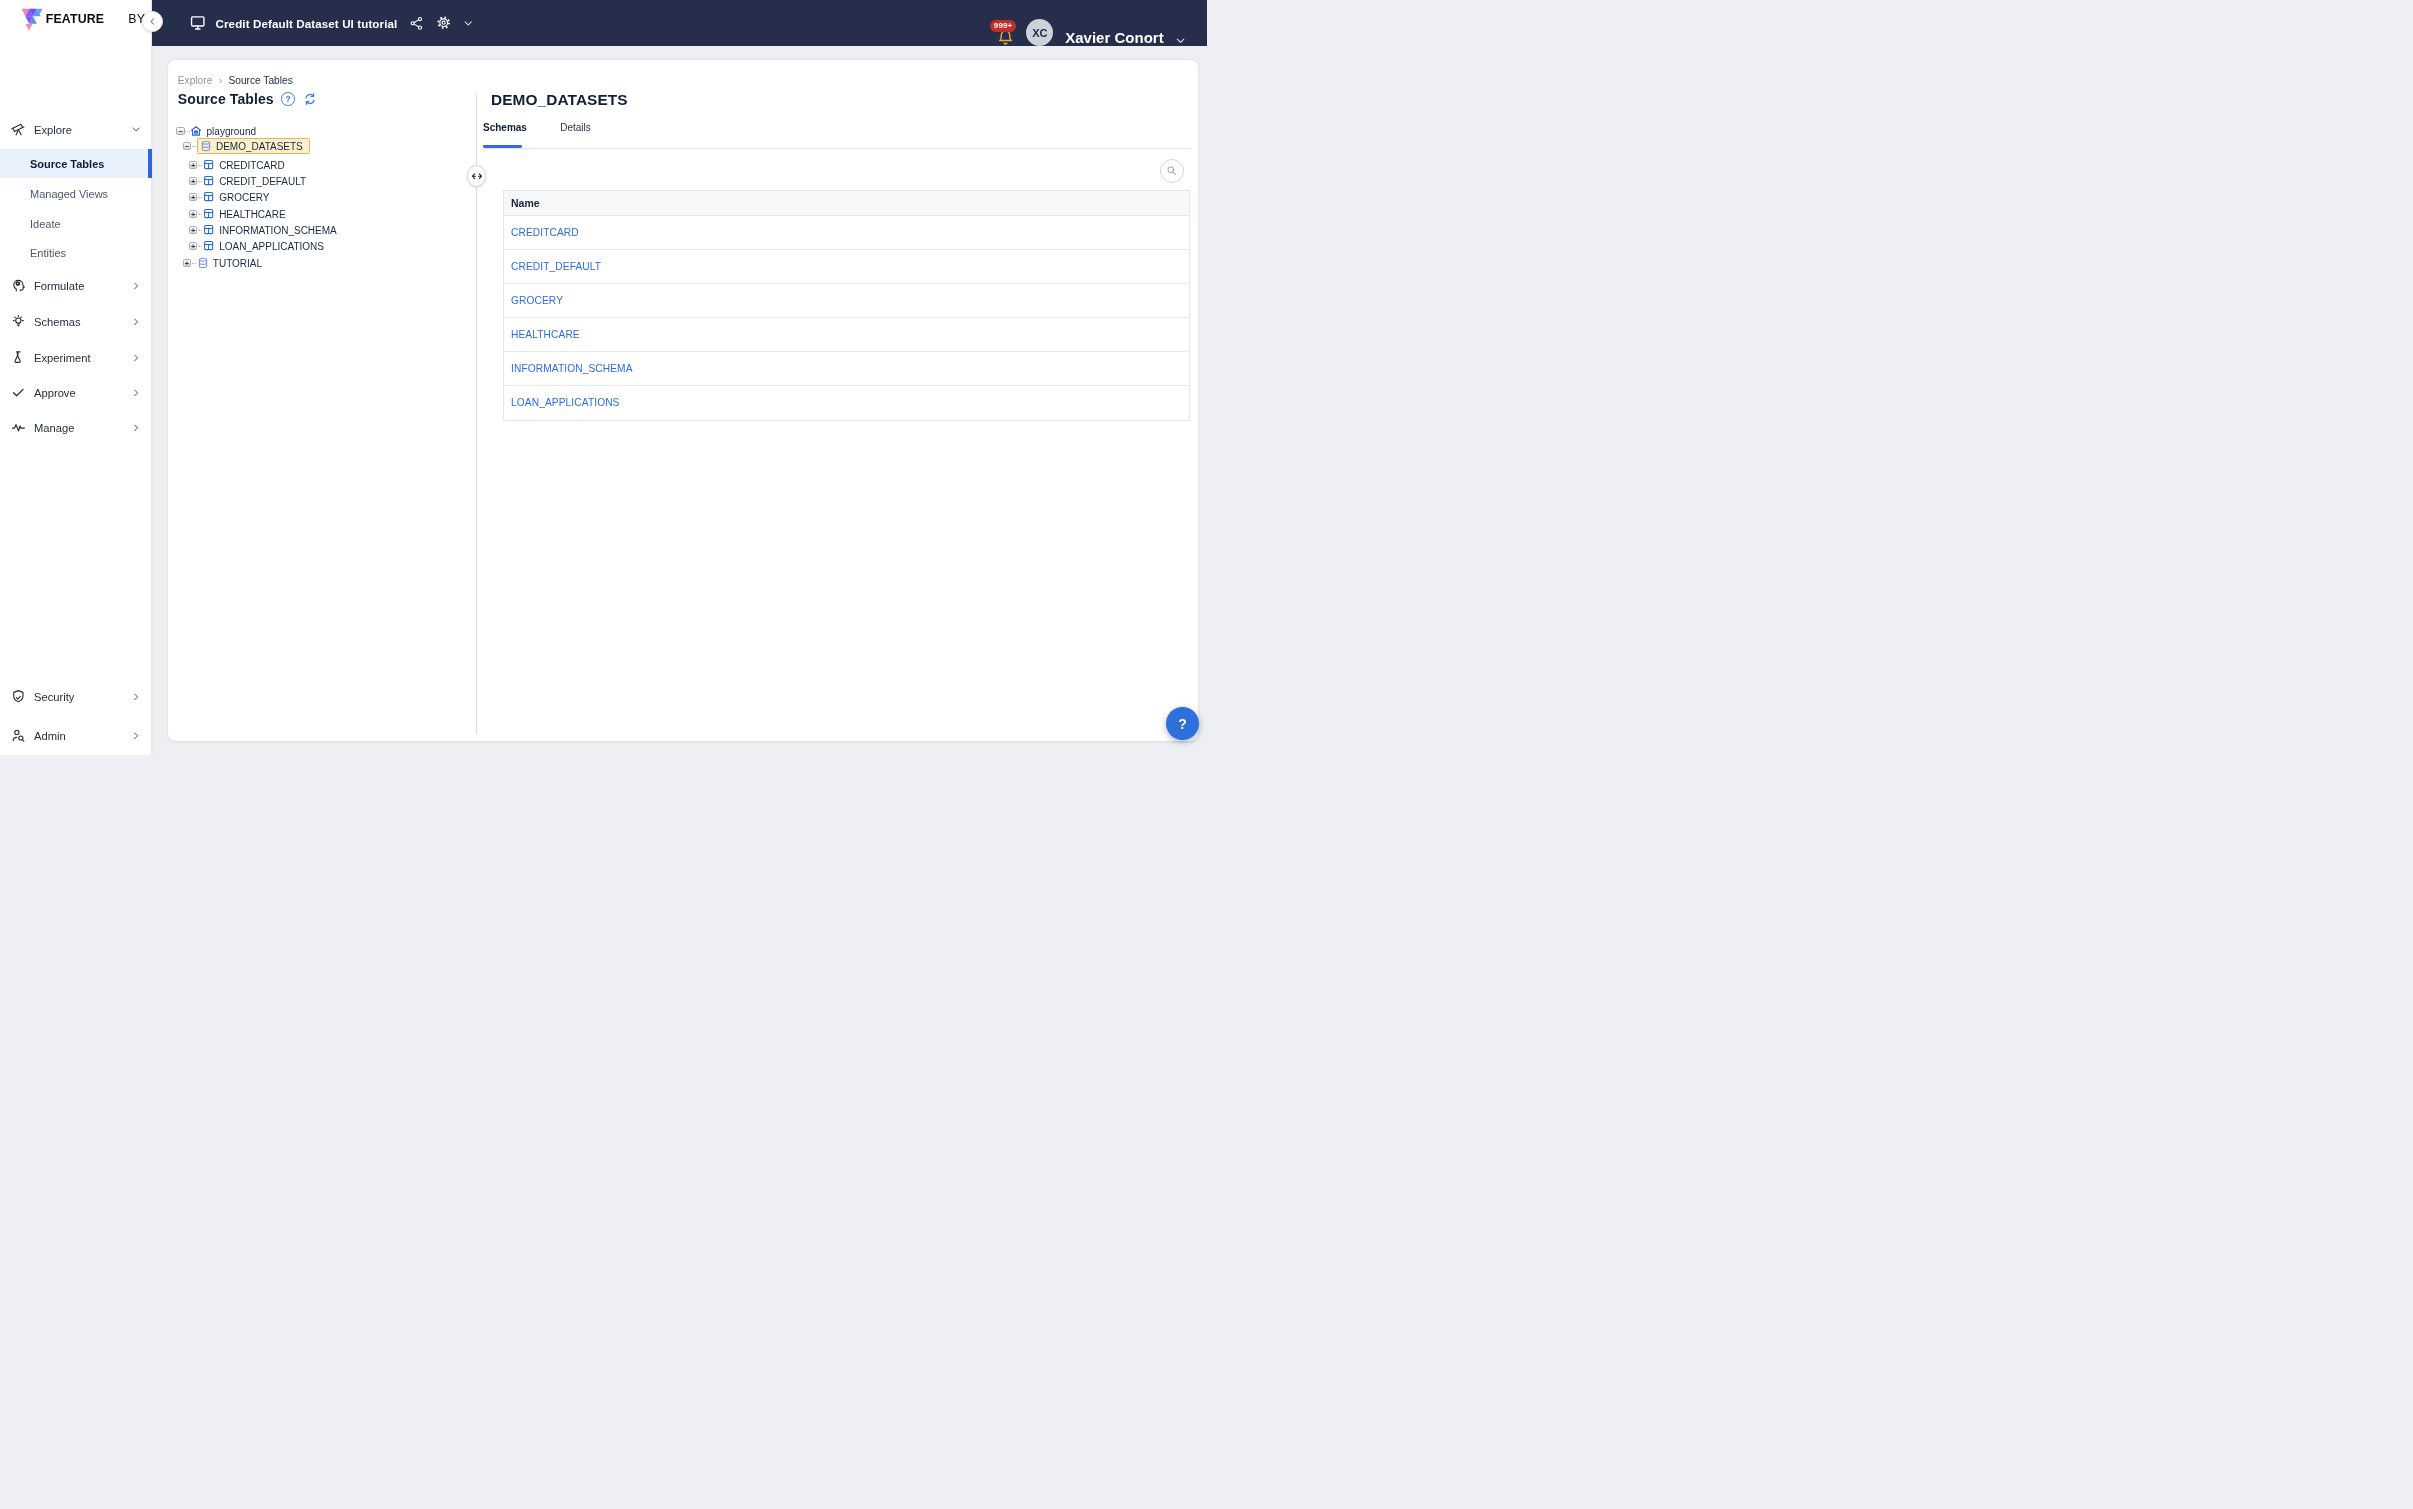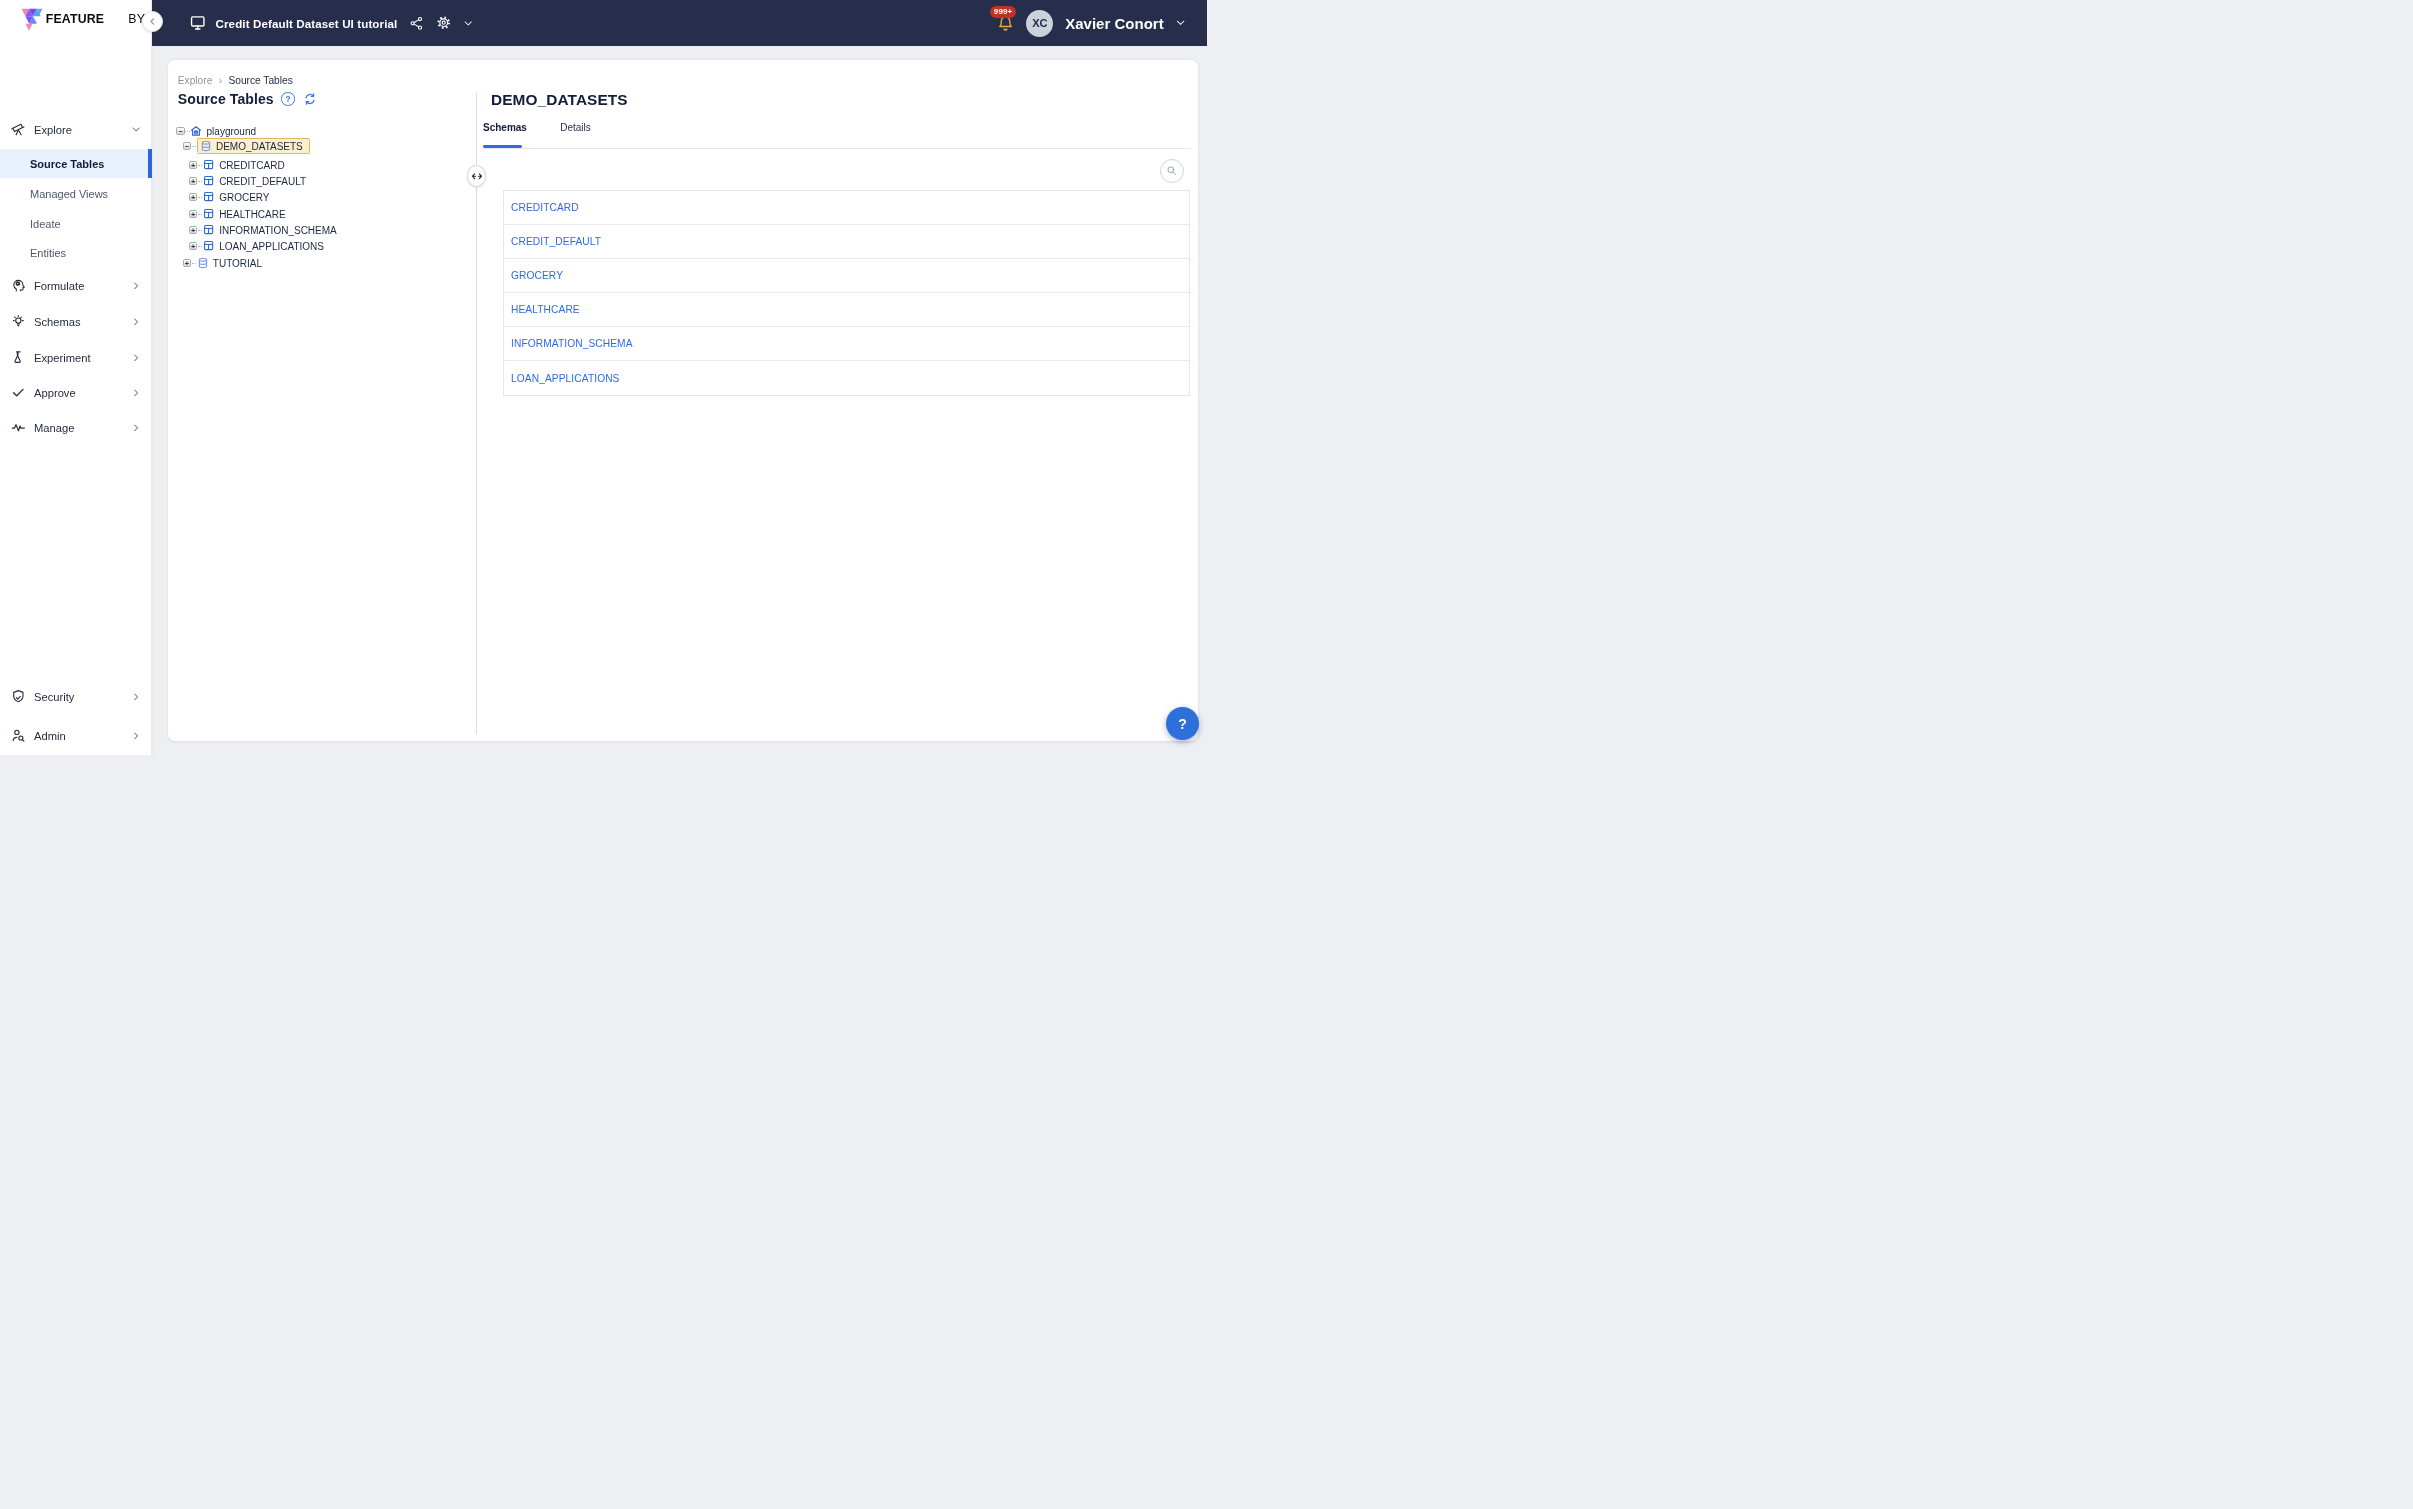--- a/index.html
+++ b/index.html
@@ -6,21 +6,21 @@
   html,body { width:1207px; height:755px; }
   body { font-family:"Liberation Sans", sans-serif; background:#edeff3; overflow:hidden; position:relative; }
   #app { position:absolute; inset:0; width:1207px; height:755px; }
 
   
   .topbar { position:absolute; left:0; top:0; width:1207px; height:46px; background:#272e4c; z-index:10; }
   .tb-left { position:absolute; left:177px; top:0; height:46px; display:flex; align-items:center; }
   .tb-title { color:#fff; font-size:11.6px; font-weight:700; margin-left:9px; letter-spacing:0.1px; }
   .tb-ic { display:flex; align-items:center; justify-content:center; }
   .tb-left .tb-ic { margin-left:12px; }
-  .tb-right { position:absolute; right:21px; top:0; height:46px; display:flex; align-items:center; }
+  .tb-right { position:absolute; right:21px; top:0; height:46px; display:flex; align-items:flex-end; }
   .bell-wrap { position:relative; width:17px; height:17px; margin-right:12.6px; }
   .badge { position:absolute; top:-9px; left:-7px; background:#bf3127; color:#fff; font-size:8px; font-weight:700;
            padding:1.4px 4.2px 1.8px; border-radius:6.3px; letter-spacing:0.1px; }
   .avatar { width:27px; height:27px; border-radius:50%; background:#ccd2da; color:#222c48; font-size:11px; font-weight:700;
             display:flex; align-items:center; justify-content:center; margin-right:12px; }
   .user-name { color:#fff; font-size:15px; font-weight:600; margin-right:11.2px; }
 
   
   .sidebar { position:absolute; left:0; top:0; width:152px; height:755px; background:#fff; z-index:20;
              border-right:0.7px solid #e7e9ee; box-shadow:1.4px 0 4.2px rgba(25,35,65,.05); }
@@ -448,20 +448,23 @@
     <div class="tab-underline"></div>
 
     <div class="search-btn">
       <svg width="11.2" height="11.2" viewBox="0 0 20 20" fill="none" stroke="#949aa5" stroke-width="1.7" stroke-linecap="round">
         <circle cx="8.6" cy="8.6" r="5.2"></circle>
           <line x1="12.6" y1="12.6" x2="17" y2="17"></line>
       </svg>
     </div>
 
     <div class="stable">
+      <div class="sthead">
+        <span>Name</span>
+      </div>
       <div class="strow">
           <a href="#">CREDITCARD</a>
         </div>
       <div class="strow">
           <a href="#">CREDIT_DEFAULT</a>
         </div>
       <div class="strow">
           <a href="#">GROCERY</a>
         </div>
       <div class="strow">

